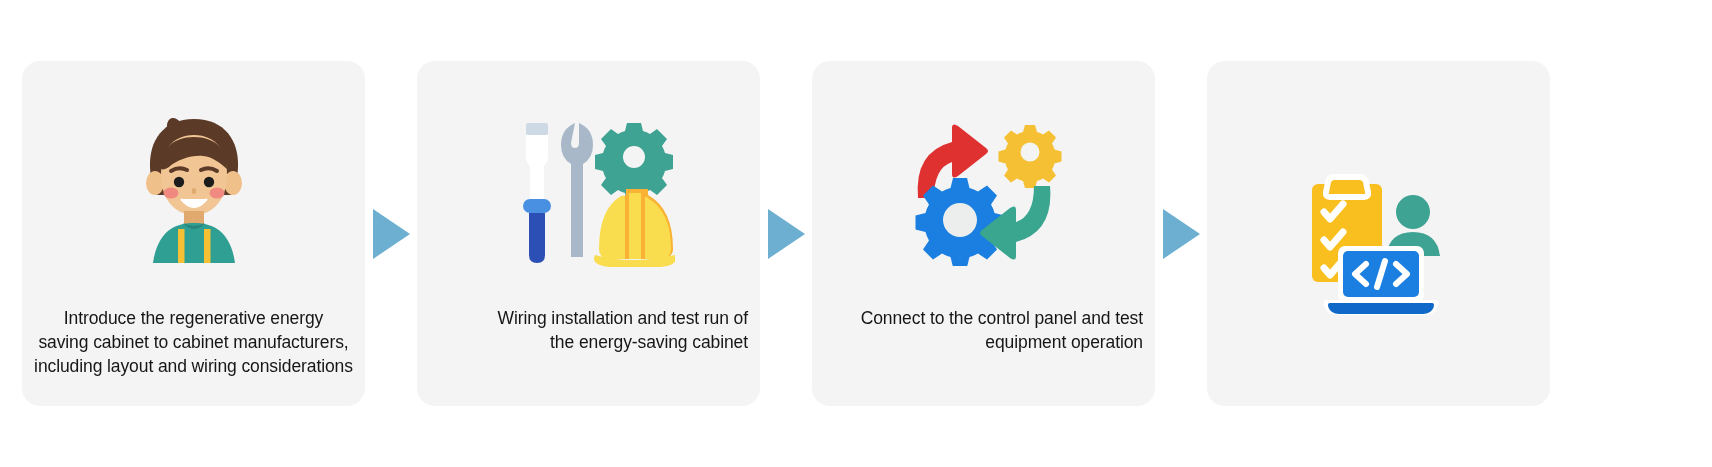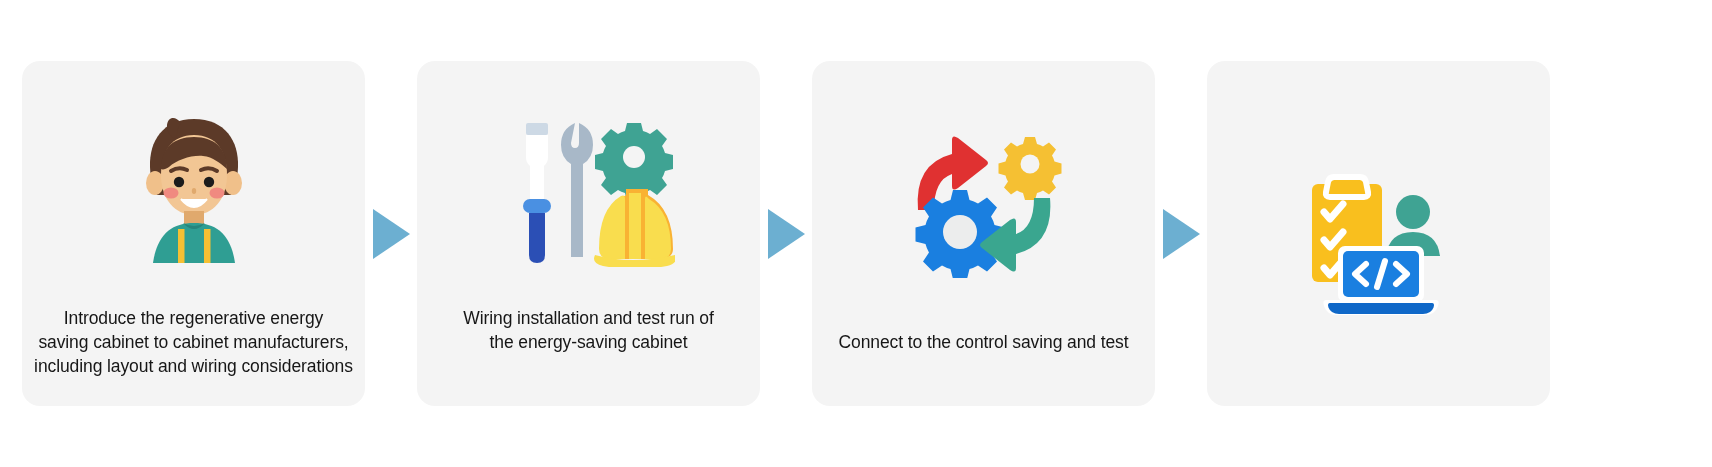--- a/index.html
+++ b/index.html
@@ -40,21 +40,21 @@
     width: 100%;
     padding: 0 12px 0 12px;
     text-align: center;
     color: #161616;
     font-size: 17.5px;
     line-height: 24px;
     letter-spacing: -0.1px;
   }
   .caption .ln { display: block; white-space: nowrap; }
   .cap-3 { padding-bottom: 28px; }
-  .cap-2 { padding-bottom: 52px; }
+  .cap-2 { padding-bottom: 52px; text-align: right; }
 
   .arrow-wrap {
     flex: 0 0 auto;
     width: 52px;
     display: flex;
     align-items: center;
     justify-content: center;
     height: 345px;
   }
   .arrow {
@@ -167,21 +167,22 @@
 
         <g transform="translate(56,104)">
           <path d="M-7 -42 h14 l2.5 10 a32 32 0 0 1 8.5 3.5 l9 -6 l10 10 l-6 9 a32 32 0 0 1 3.5 8.5 l10 2.5 v14 l-10 2.5 a32 32 0 0 1 -3.5 8.5 l6 9 l-10 10 l-9 -6 a32 32 0 0 1 -8.5 3.5 l-2.5 10 h-14 l-2.5 -10 a32 32 0 0 1 -8.5 -3.5 l-9 6 l-10 -10 l6 -9 a32 32 0 0 1 -3.5 -8.5 l-10 -2.5 v-14 l10 -2.5 a32 32 0 0 1 3.5 -8.5 l-6 -9 l10 -10 l9 6 a32 32 0 0 1 8.5 -3.5 Z" fill="#1a7fe0"></path>
           <circle cx="0" cy="0" r="17" fill="#eceded"></circle>
         </g>
 
         <path d="M152 66 q4 46 -34 56 l0 14 q0 6 -6 2 l-28 -22 q-4 -3 0 -6 l28 -22 q6 -4 6 2 l0 12 q18 -6 18 -36 Z" fill="#3aa68f" transform="translate(-6,4)"></path>
       </svg>
     </div>
     <div class="caption cap-2">
-      <span class="ln">Connect to the control saving and test</span>
+      <span class="ln">Connect to the control panel and test</span>
+      <span class="ln">equipment operation</span>
     </div>
   </div>
 
   <div class="arrow-wrap">
     <div class="arrow"></div>
   </div>
 
   <div class="step">
     <div class="icon-wrap">
       <svg width="150" height="150" viewBox="0 0 150 150">

